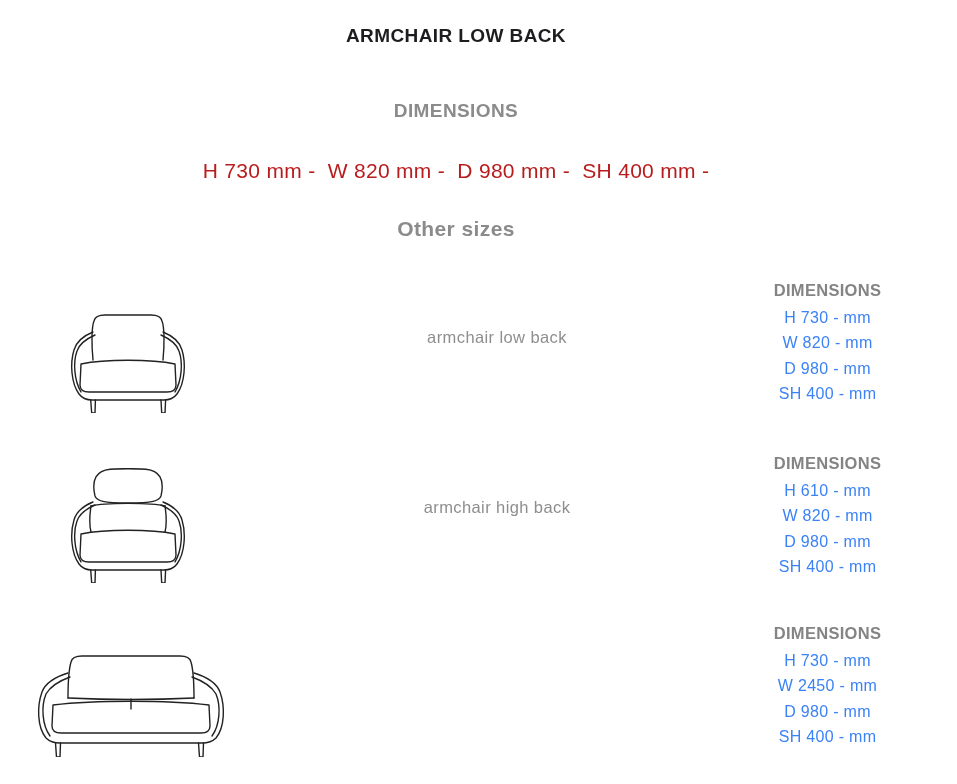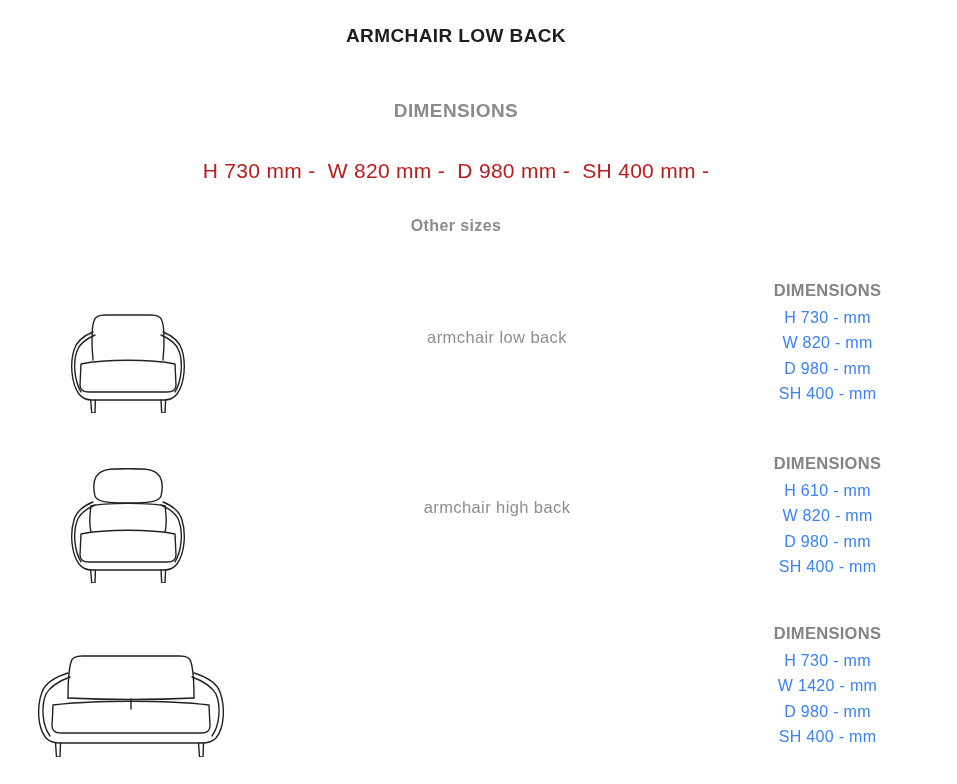--- a/index.html
+++ b/index.html
@@ -38,21 +38,21 @@
   .main-dims-line {
     top: 126px;
     font-size: 21px;
     color: #b91c1c;
     letter-spacing: 0.3px;
     white-space: pre;
     margin-top: 33px;
   }
   .other-sizes-heading {
     top: 217px;
-    font-size: 16px;
+    font-size: 21px;
     font-weight: bold;
     color: #8b8b8b;
     letter-spacing: 0.4px;
   }
   .figure {
     position: absolute;
   }
   .figure svg {
     display: block;
   }
@@ -163,18 +163,18 @@
       <path class="line-art" d="M18,52 C60,47 132,47 174,52 L175,73 C175,78 171,80 166,80 L26,80 C21,80 17,78 17,73 Z"></path>
       <path class="line-art" d="M20.5,90 L21.5,104 L25,104 L25.5,90"></path>
       <path class="line-art" d="M163.5,90 L164.5,104 L168,104 L168.5,90"></path>
     </svg>
   </div>
 
 
   <div class="dims-block" style="top:624px;">
     <div class="dims-heading">DIMENSIONS</div>
     <div class="dims-line">H 730 - mm</div>
-    <div class="dims-line">W 1420 - mm</div>
+    <div class="dims-line">W 2450 - mm</div>
     <div class="dims-line">D 980 - mm</div>
     <div class="dims-line">SH 400 - mm</div>
   </div>
 
 </div>
 
 </body></html>

